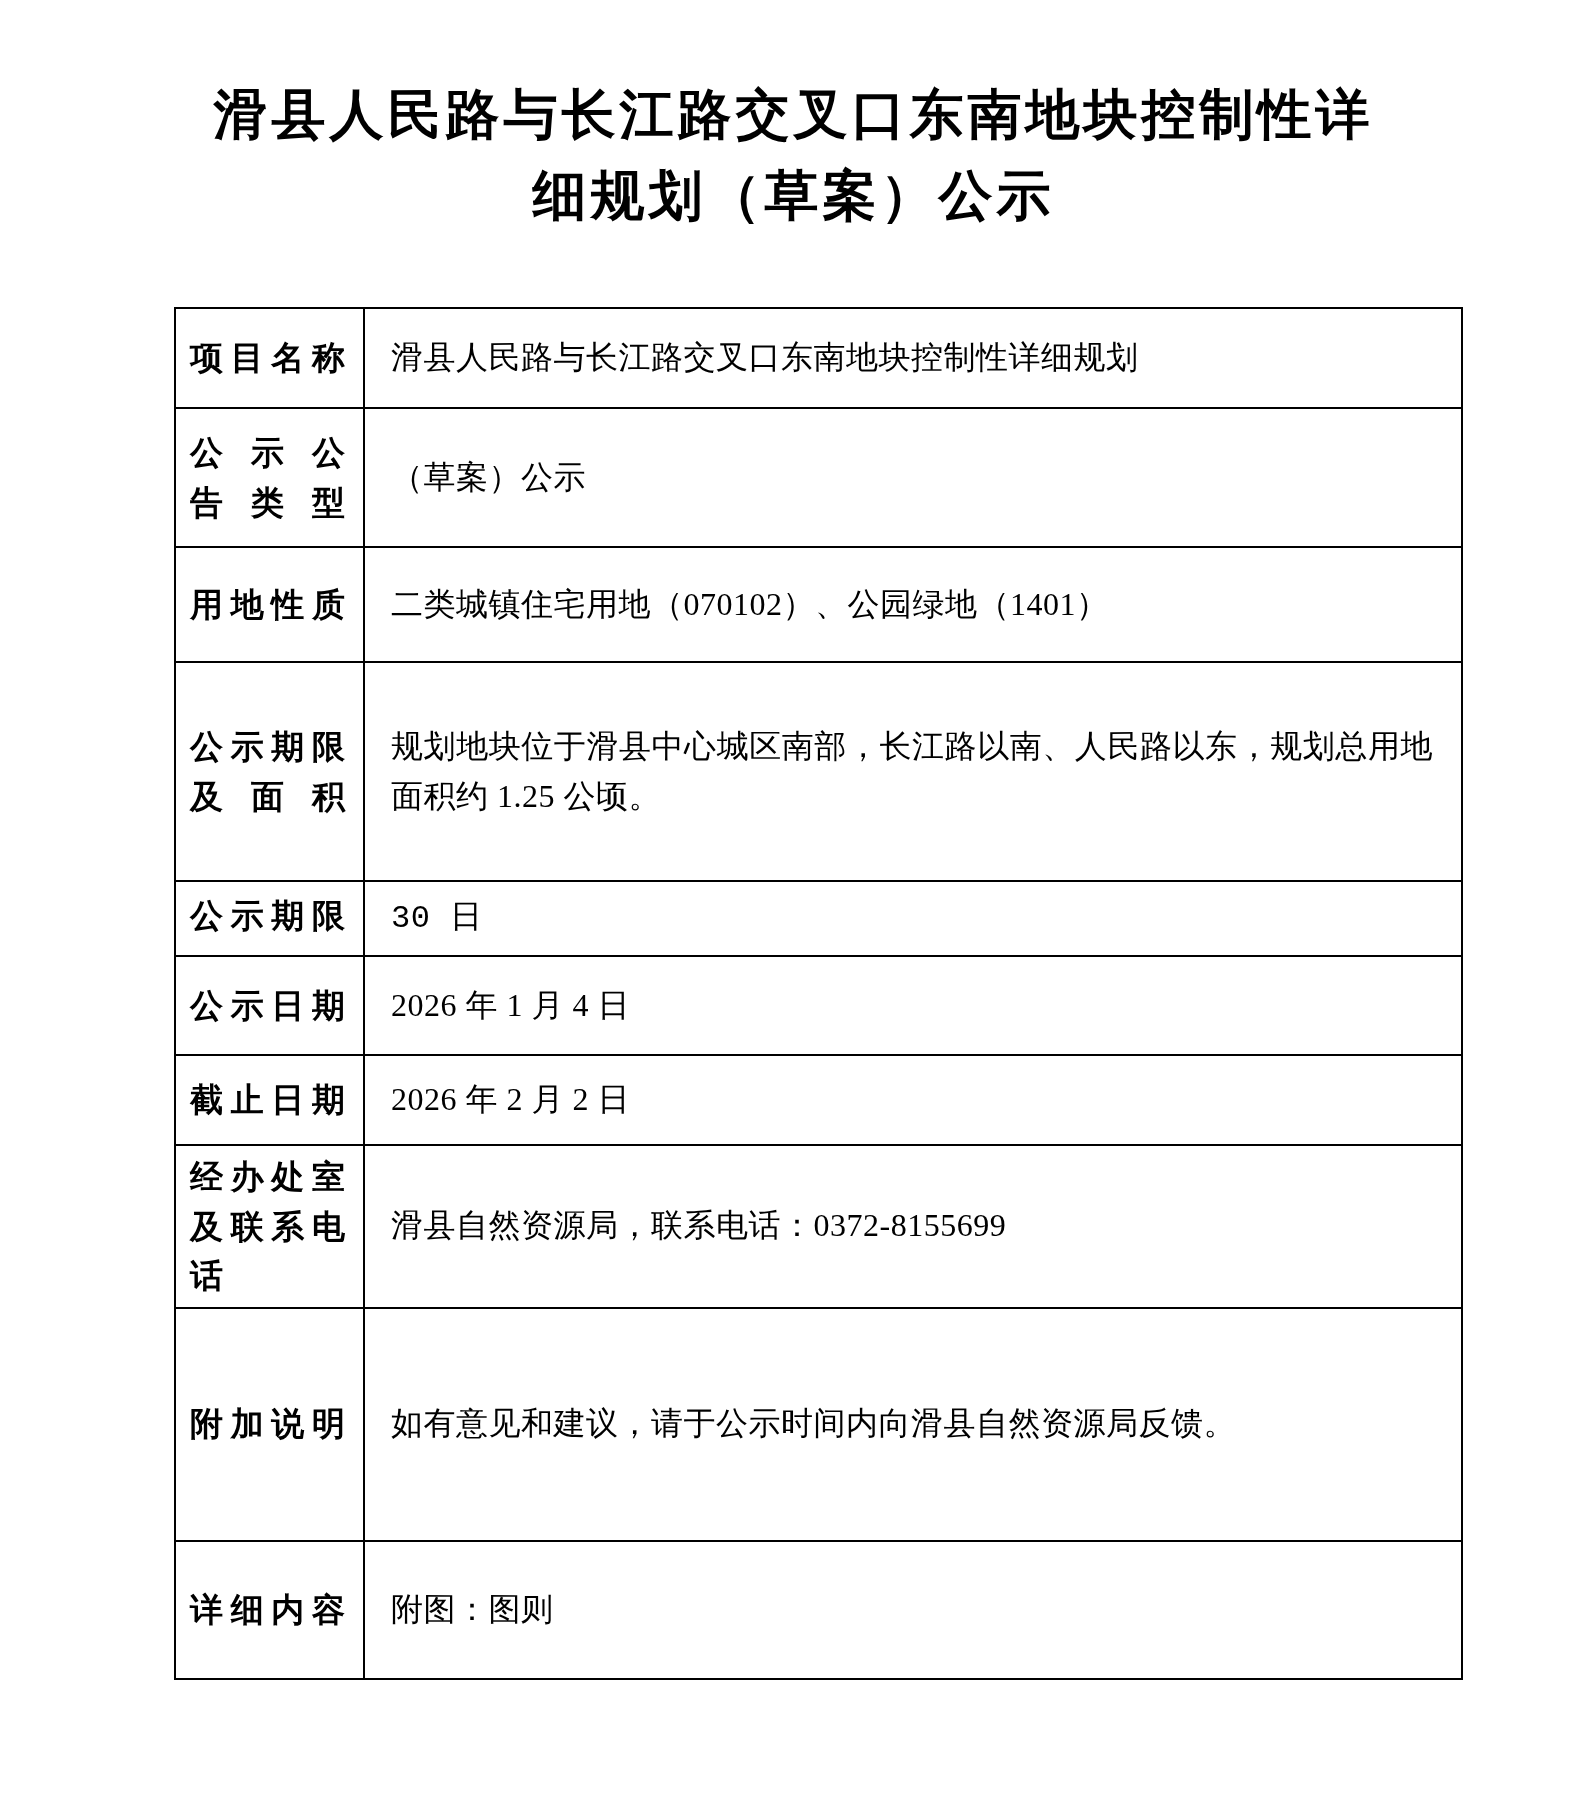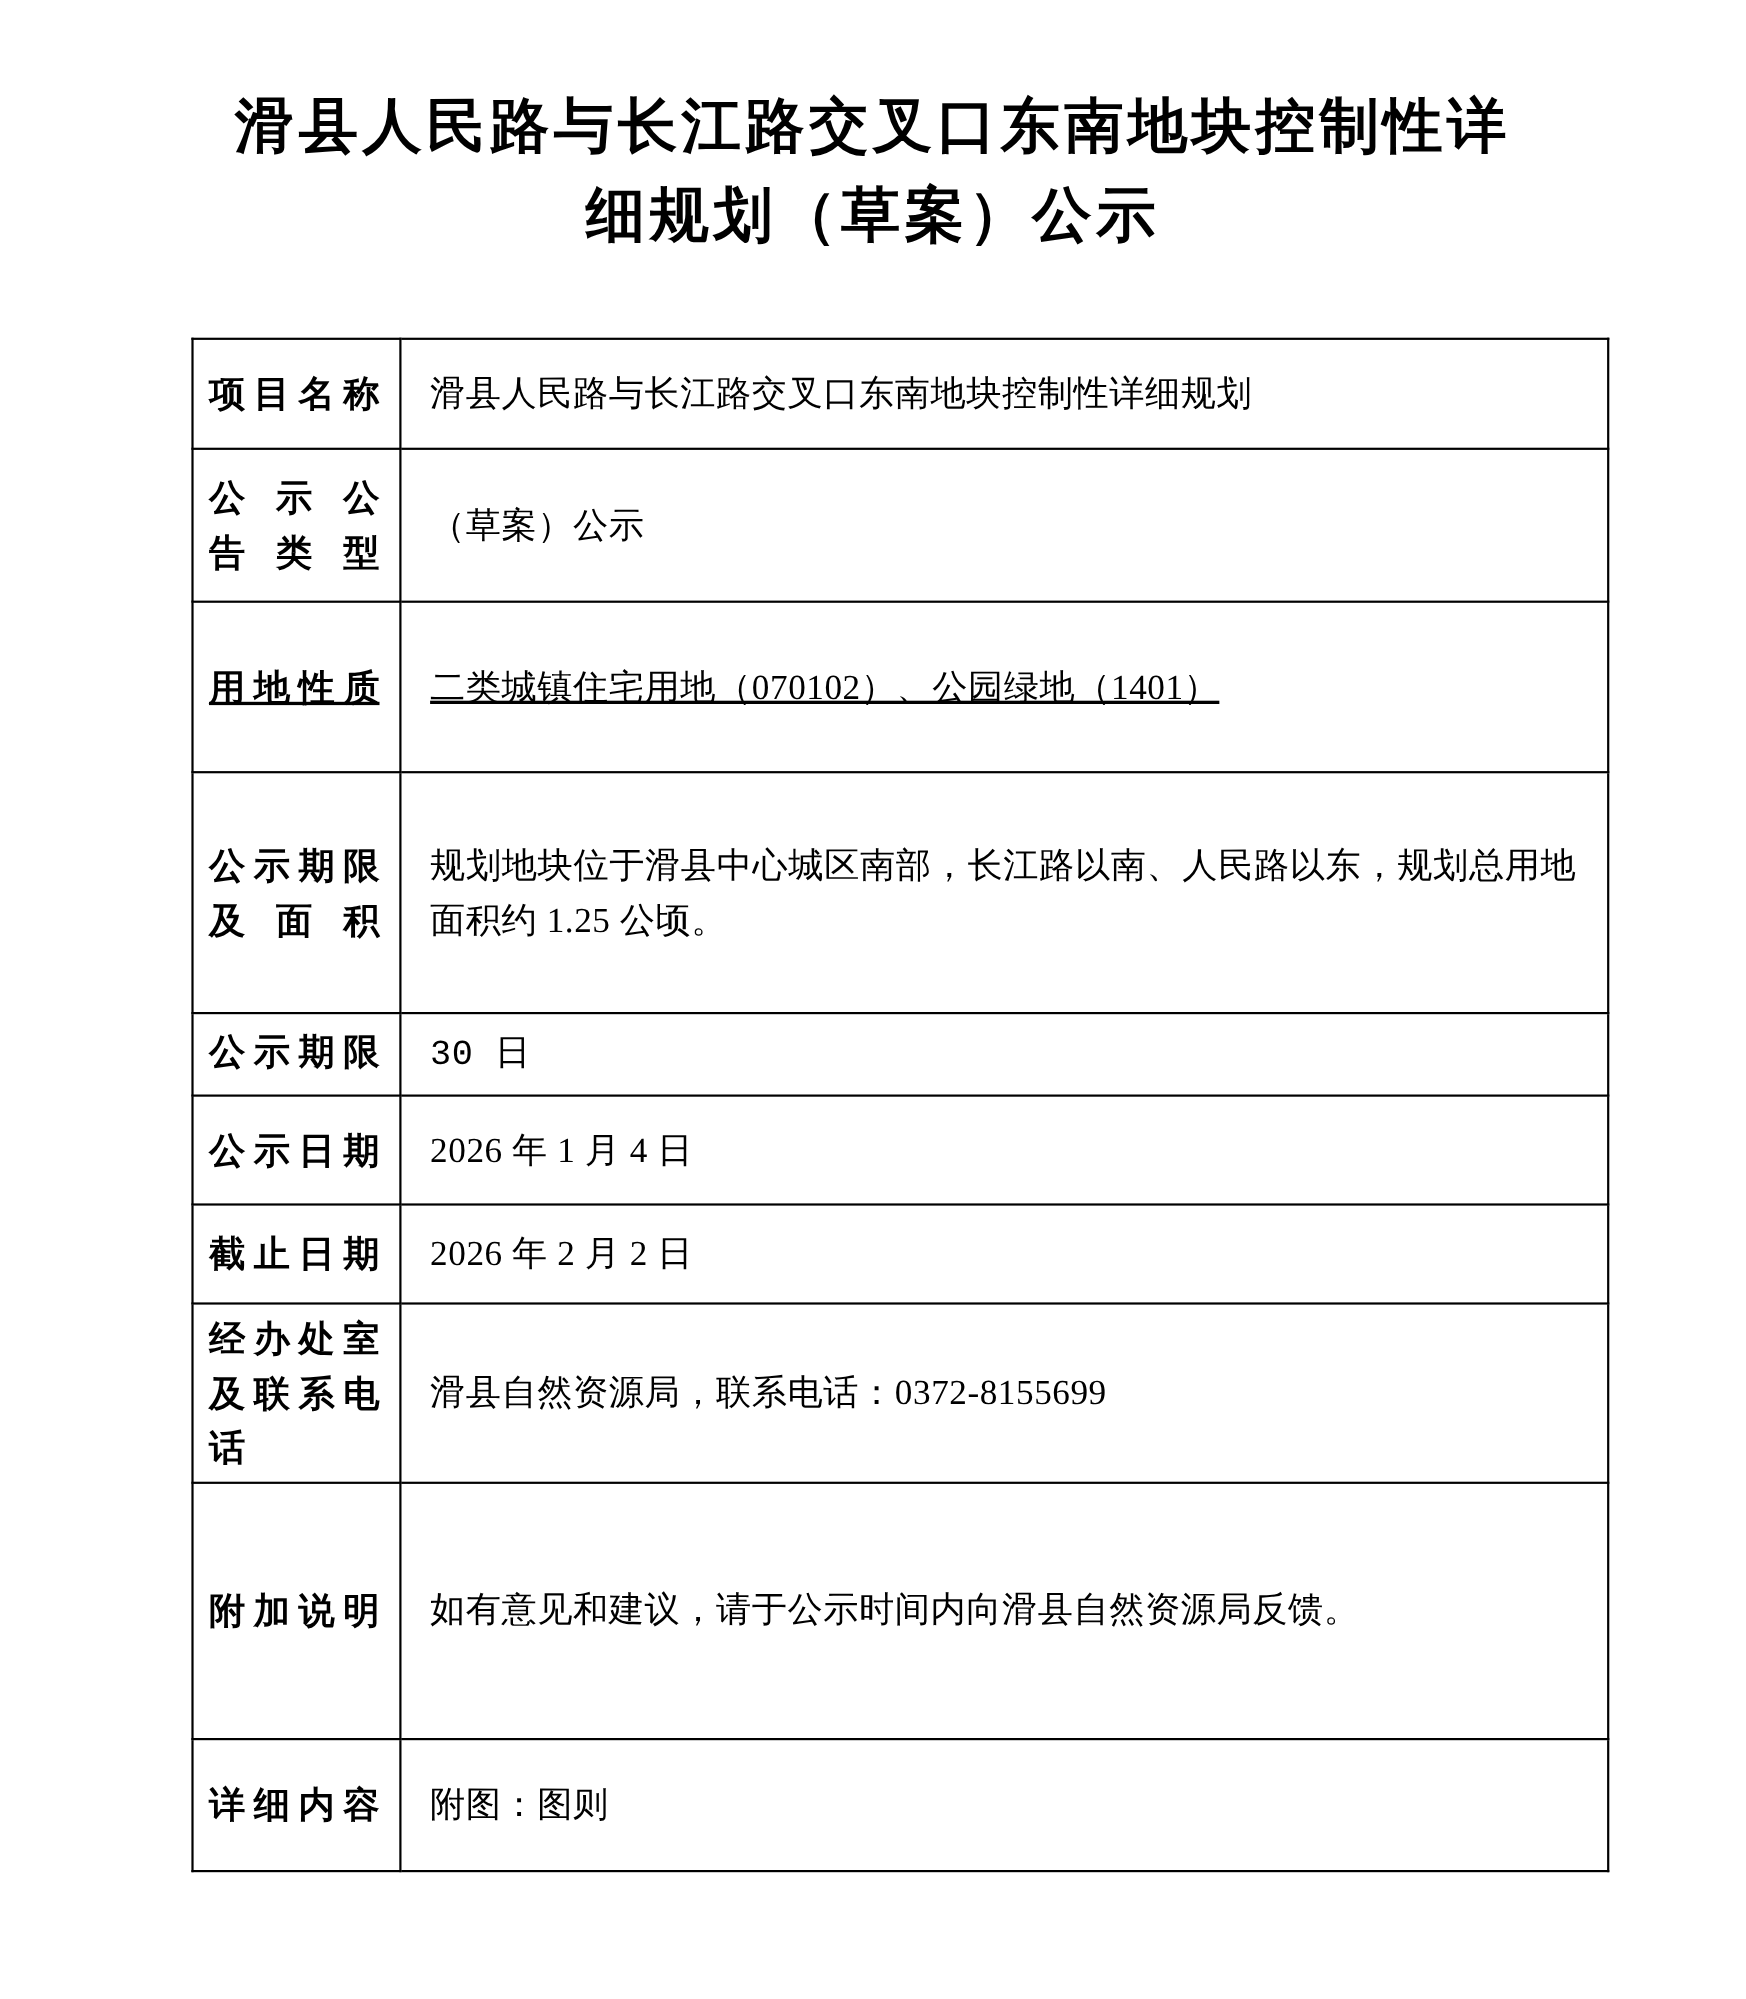--- a/index.html
+++ b/index.html
@@ -52,28 +52,28 @@
   .value-cell {
     padding: 6px 28px 6px 26px;
     font-family: "Liberation Serif", serif;
     font-size: 32px;
     line-height: 1.55;
     letter-spacing: 0.5px;
     text-align: justify;
   }
   .row-1 td  { height: 100px; }
   .row-2 td  { height: 139px; }
-  .row-3 td  { height: 155px; text-decoration: underline; }
+  .row-3 td  { height: 115px; }
   .row-4 td  { height: 219px; }
   .row-5 td  { height: 75px; font-family: Liberation Mono, monospace;  }
   .row-6 td  { height: 99px;  }
   .row-7 td  { height: 90px;  }
   .row-8 td  { height: 145px; }
   .row-9 td  { height: 233px; margin-left: 32px; }
-  .row-10 td { height: 120px; }
+  .row-10 td { height: 138px; }
 </style>
 </head>
 <body>
 
 <div class="page">
 
   <h1 class="doc-title">滑县人民路与长江路交叉口东南地块控制性详
 细规划（草案）公示</h1>
 
   <table class="notice-table">

